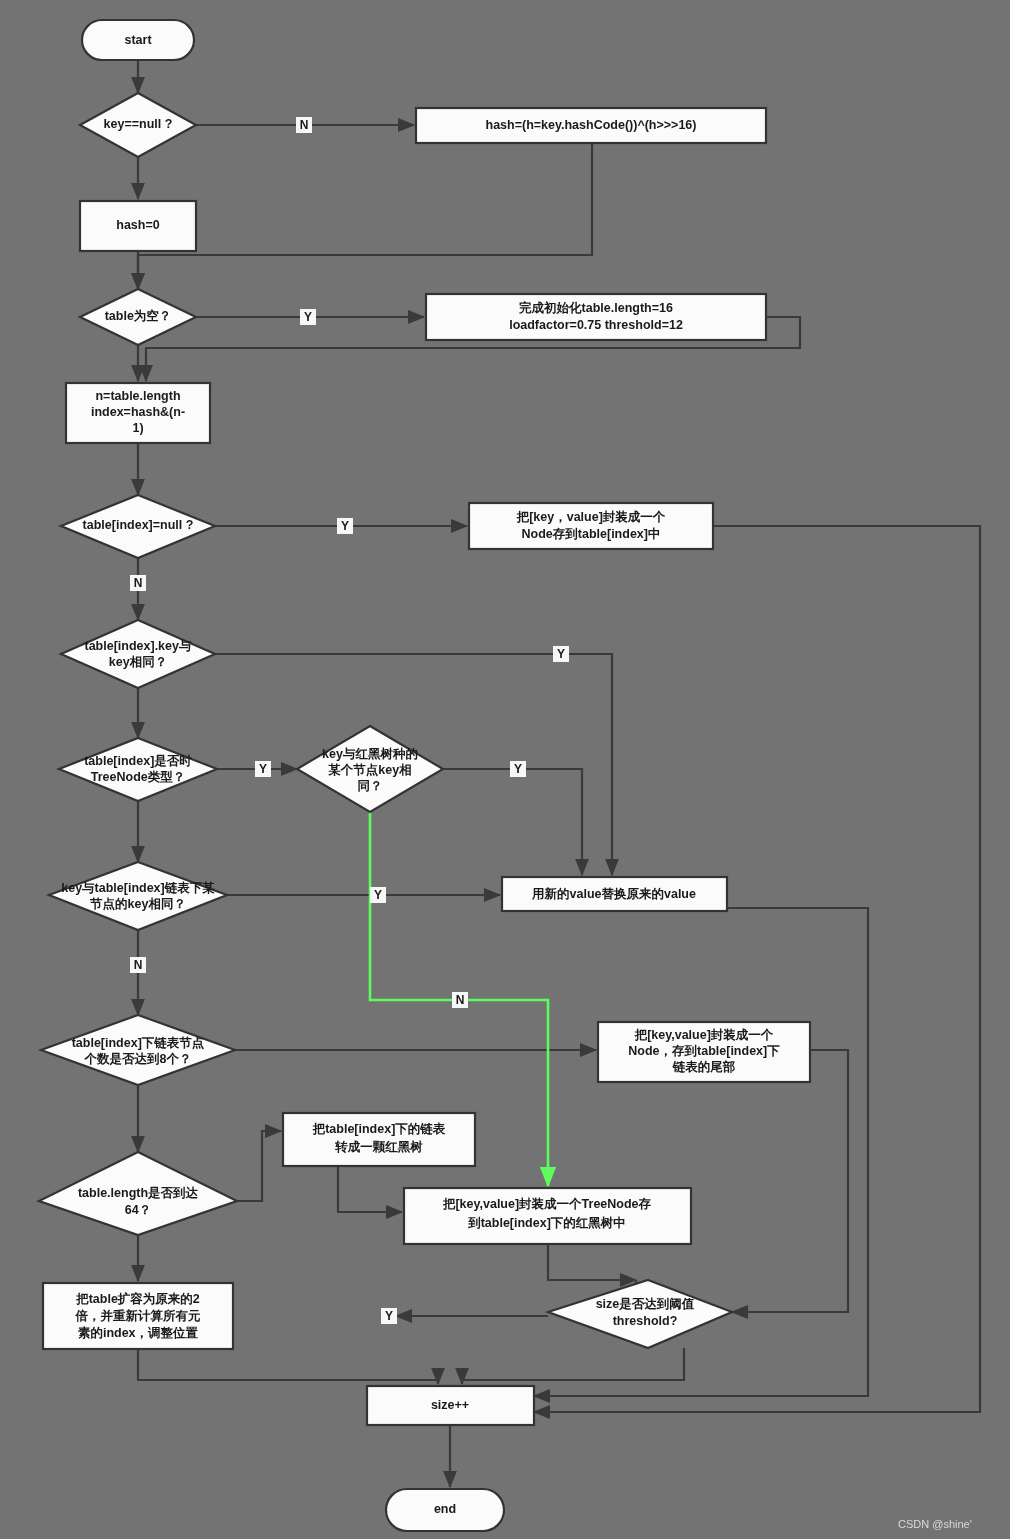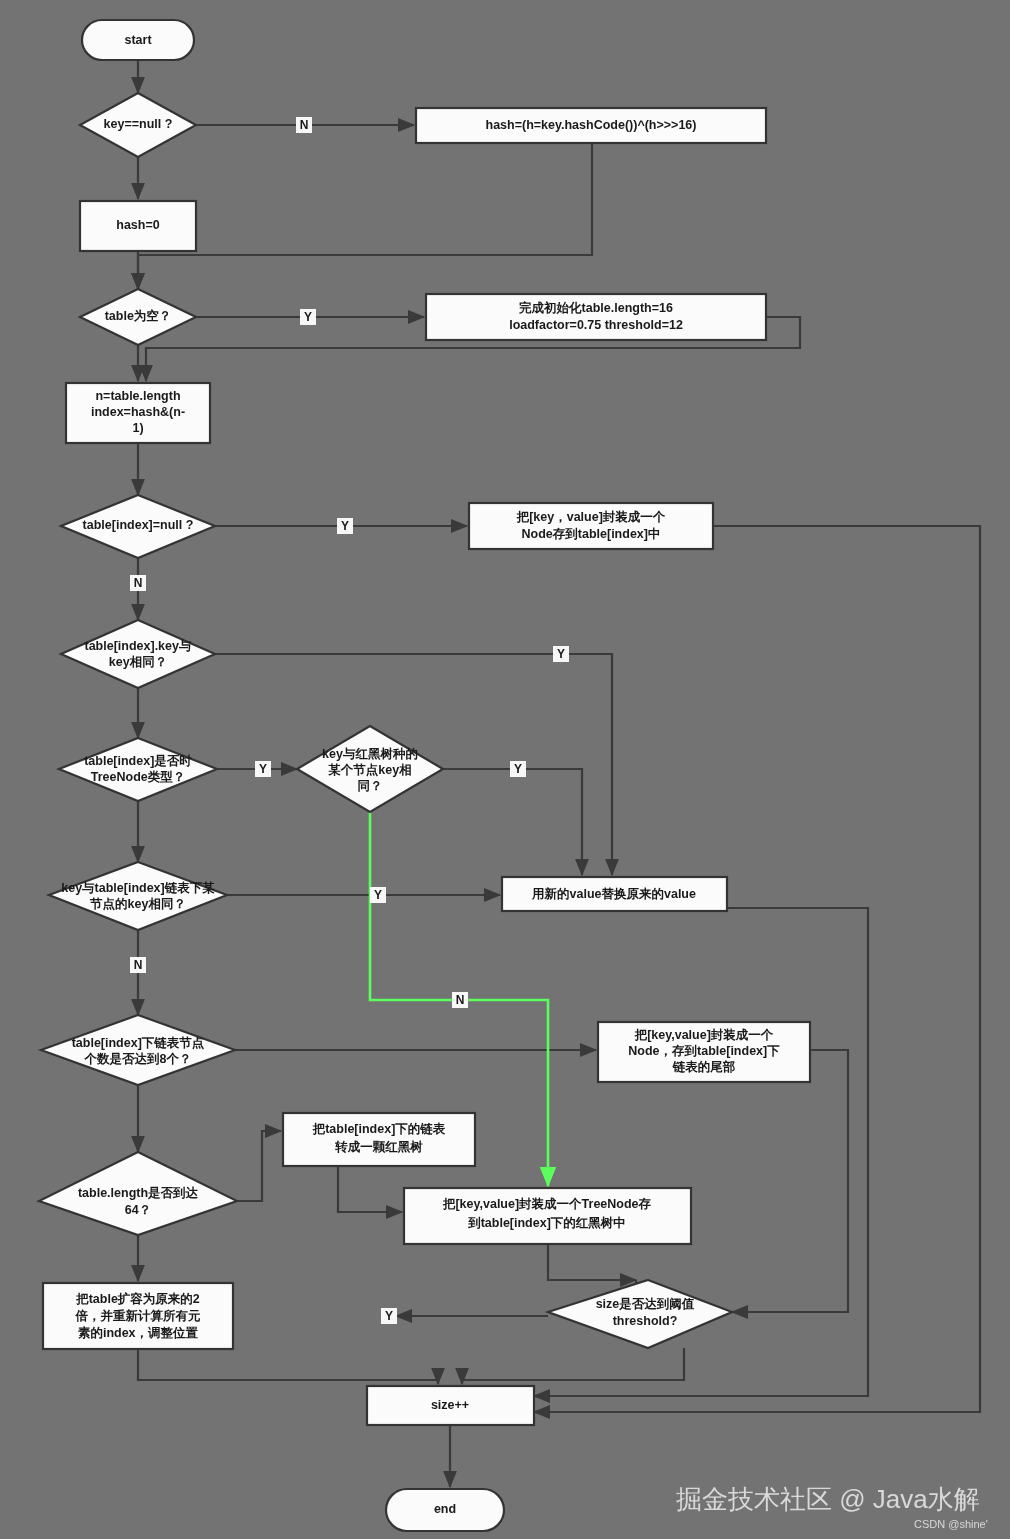--- a/index.html
+++ b/index.html
@@ -12,21 +12,21 @@
   .edge.green{stroke:#5dfd5d;stroke-width:2.6;}
   .lbl{font-family:"Liberation Sans","DejaVu Sans",sans-serif;
        font-size:12.5px;font-weight:bold;fill:#1a1a1a;text-anchor:middle;
        dominant-baseline:middle;}
   .edgelbl{font-family:"Liberation Sans","DejaVu Sans",sans-serif;
        font-size:12px;font-weight:bold;fill:#1a1a1a;text-anchor:middle;
        dominant-baseline:middle;}
   .wm-main{position:absolute;left:676px;top:1482px;font-size:26px;color:#d9d9d9;
        font-family:"Liberation Sans","DejaVu Sans",sans-serif;white-space:nowrap;}
   .wm-sub{position:absolute;left:898px;top:1518px;font-size:11px;color:#d9d9d9;
-       font-family:"Liberation Sans","DejaVu Sans",sans-serif;white-space:nowrap;margin-left:16px;}
+       font-family:"Liberation Sans","DejaVu Sans",sans-serif;white-space:nowrap;}
 </style>
 </head>
 <body>
 
 <div id="stage">
 
   <svg viewBox="0 0 1010 1539">
     <defs>
       <marker id="ah" markerWidth="9" markerHeight="9" refX="7.4" refY="3.2" orient="auto" markerUnits="strokeWidth">
         <path d="M0,0 L8,3.2 L0,6.4 z" fill="#3a3a3a"></path>
@@ -246,15 +246,14 @@
       <text class="edgelbl" x="378" y="896">Y</text>
 
       <rect x="130" y="957" width="16" height="16" fill="#f7f7f7"></rect>
       <text class="edgelbl" x="138" y="966">N</text>
 
       <rect x="381" y="1308" width="16" height="16" fill="#f7f7f7"></rect>
       <text class="edgelbl" x="389" y="1317">Y</text>
     </g>
   </svg>
 
-  <div class="wm-main">掘金技术社区 @ Java水解</div>
   <div class="wm-sub">CSDN @shine'</div>
 </div>
 
 </body></html>

